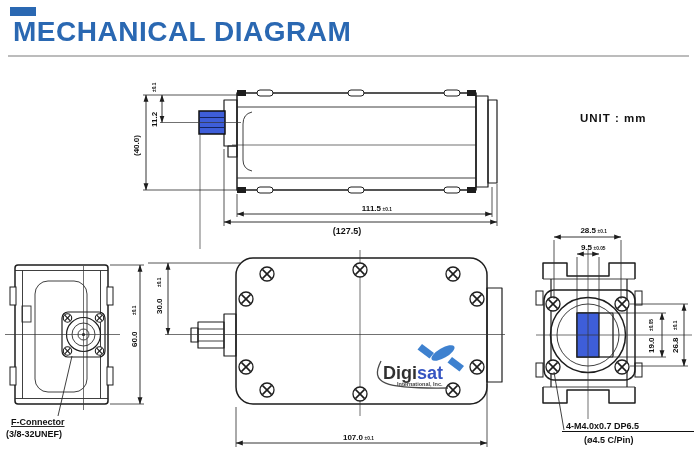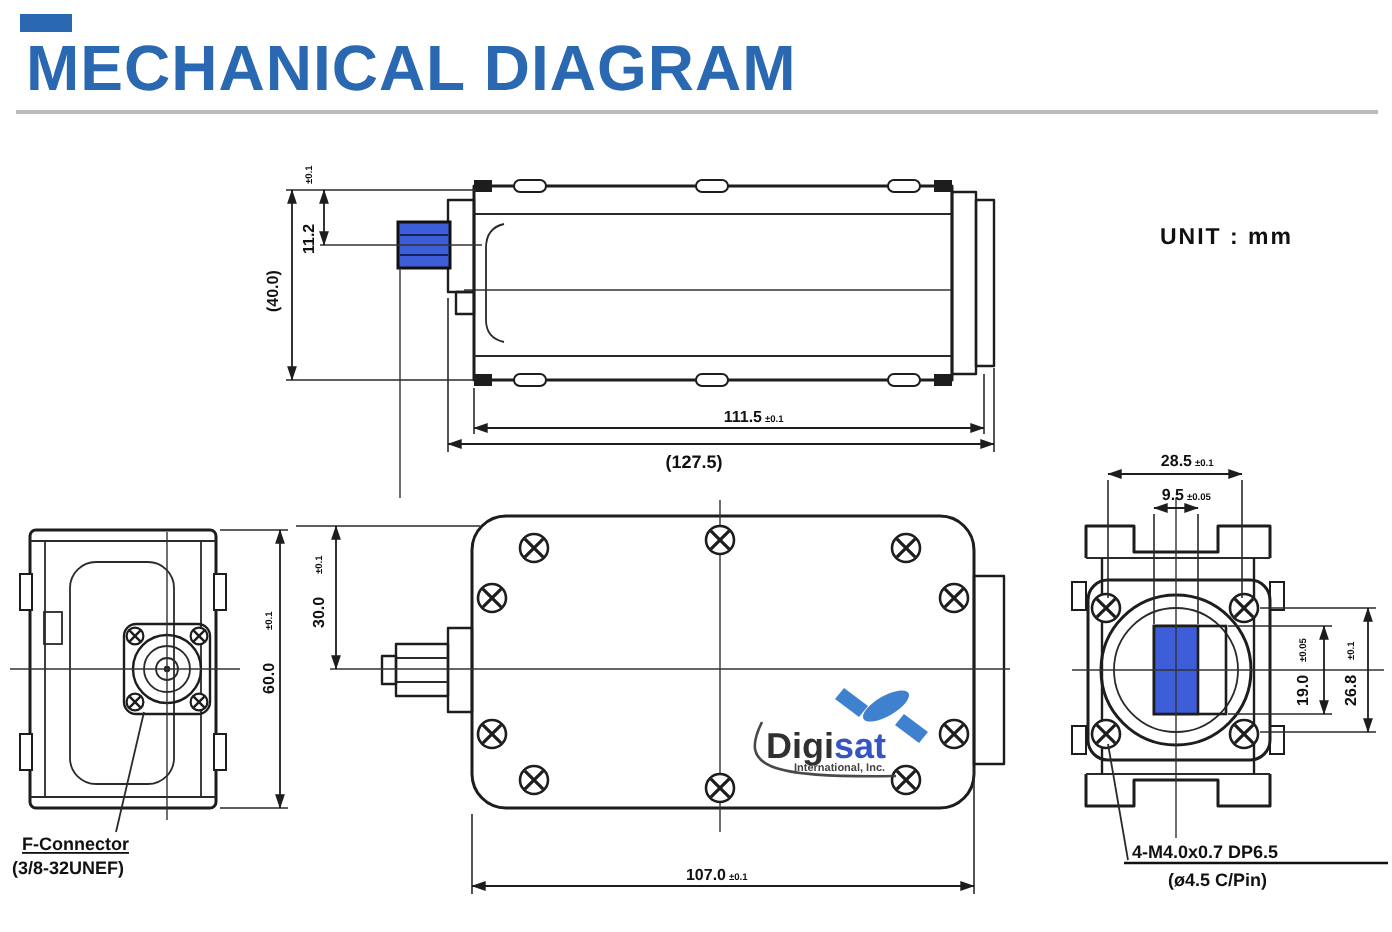--- a/index.html
+++ b/index.html
@@ -1,19 +1,19 @@
 <!DOCTYPE html>
 <html><head>
 <meta charset="utf-8">
 <style>
   html,body{margin:0;padding:0;background:#fff;}
   #stage{position:relative;width:696px;height:466px;background:#ffffff;overflow:hidden;
          font-family:"Liberation Sans",sans-serif;}
   #accent{position:absolute;left:10px;top:7px;width:26px;height:9px;background:#2a68b2;}
-  #title{position:absolute;left:13px;top:16px;font-size:32px;font-weight:bold;
+  #title{position:absolute;left:13px;top:16px;font-size:28px;font-weight:bold;
          letter-spacing:.5px;color:#2a68b2;white-space:nowrap;}
   #rule{position:absolute;left:8px;top:55px;width:681px;height:2px;background:#bcbcbc;}
   svg{position:absolute;left:0;top:0;}
   .ol{fill:none;stroke:#1d1d1d;stroke-width:1.5;stroke-linejoin:round;}
   .ol2{fill:none;stroke:#1d1d1d;stroke-width:1.2;stroke-linejoin:round;}
   .il{fill:none;stroke:#2a2a2a;stroke-width:0.9;}
   .cl{fill:none;stroke:#333;stroke-width:0.7;}
   .ext{fill:none;stroke:#2a2a2a;stroke-width:0.8;}
   .dim{fill:none;stroke:#1d1d1d;stroke-width:0.9;marker-start:url(#ah);marker-end:url(#ah);}
   .dt{font:bold 8px "Liberation Sans",sans-serif;fill:#111;}

